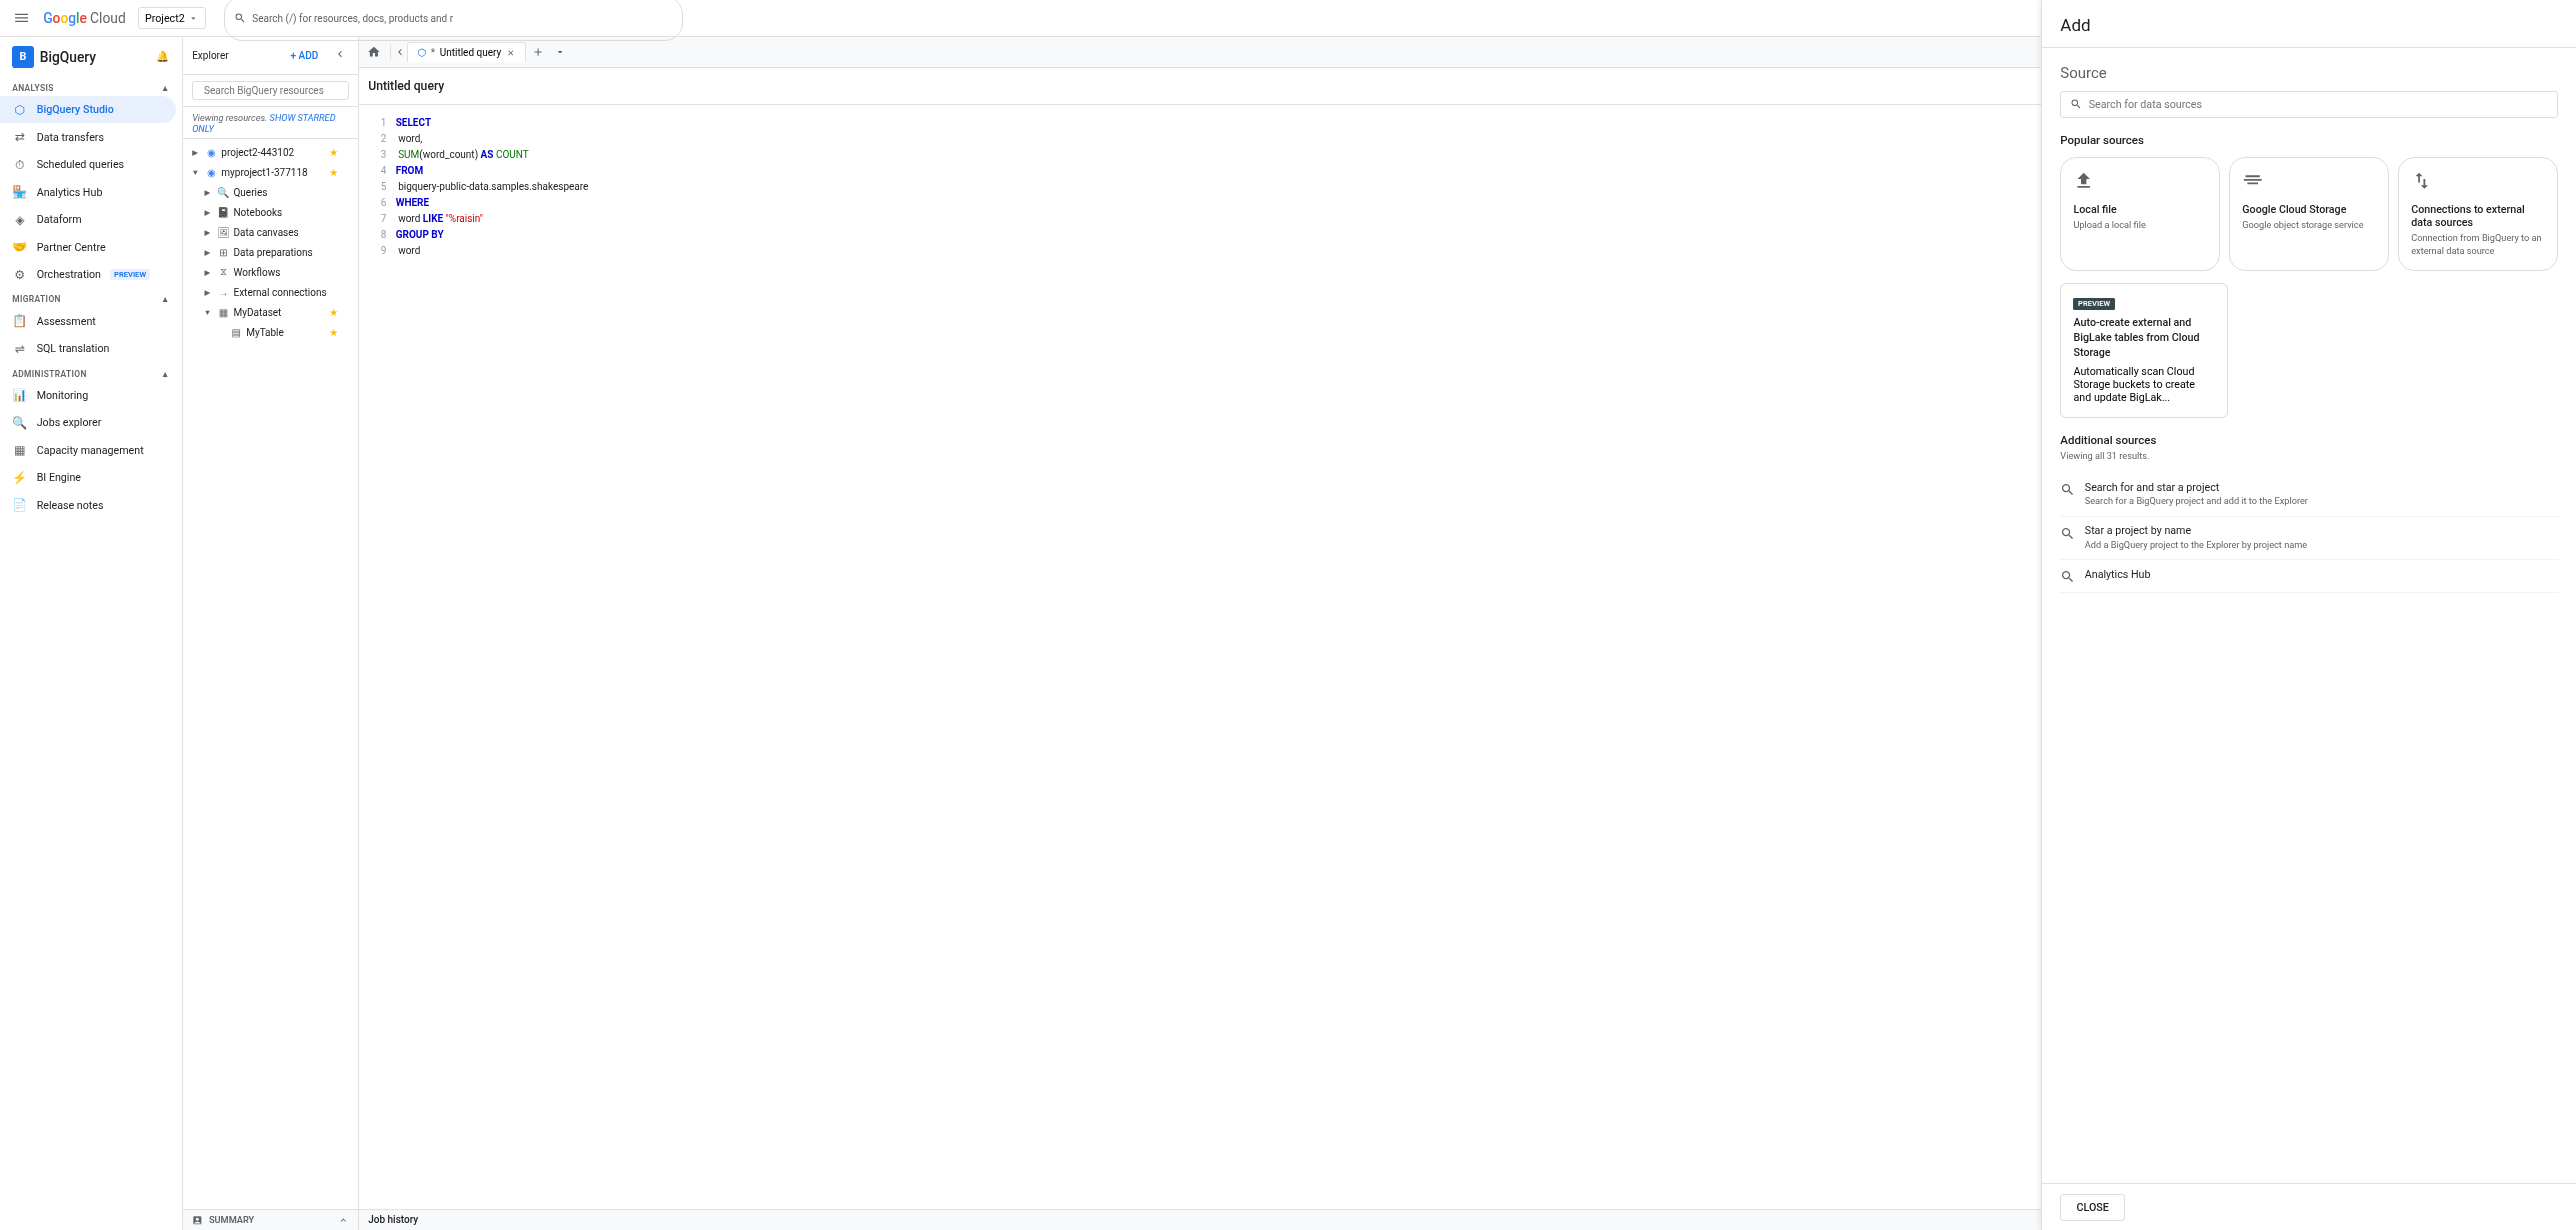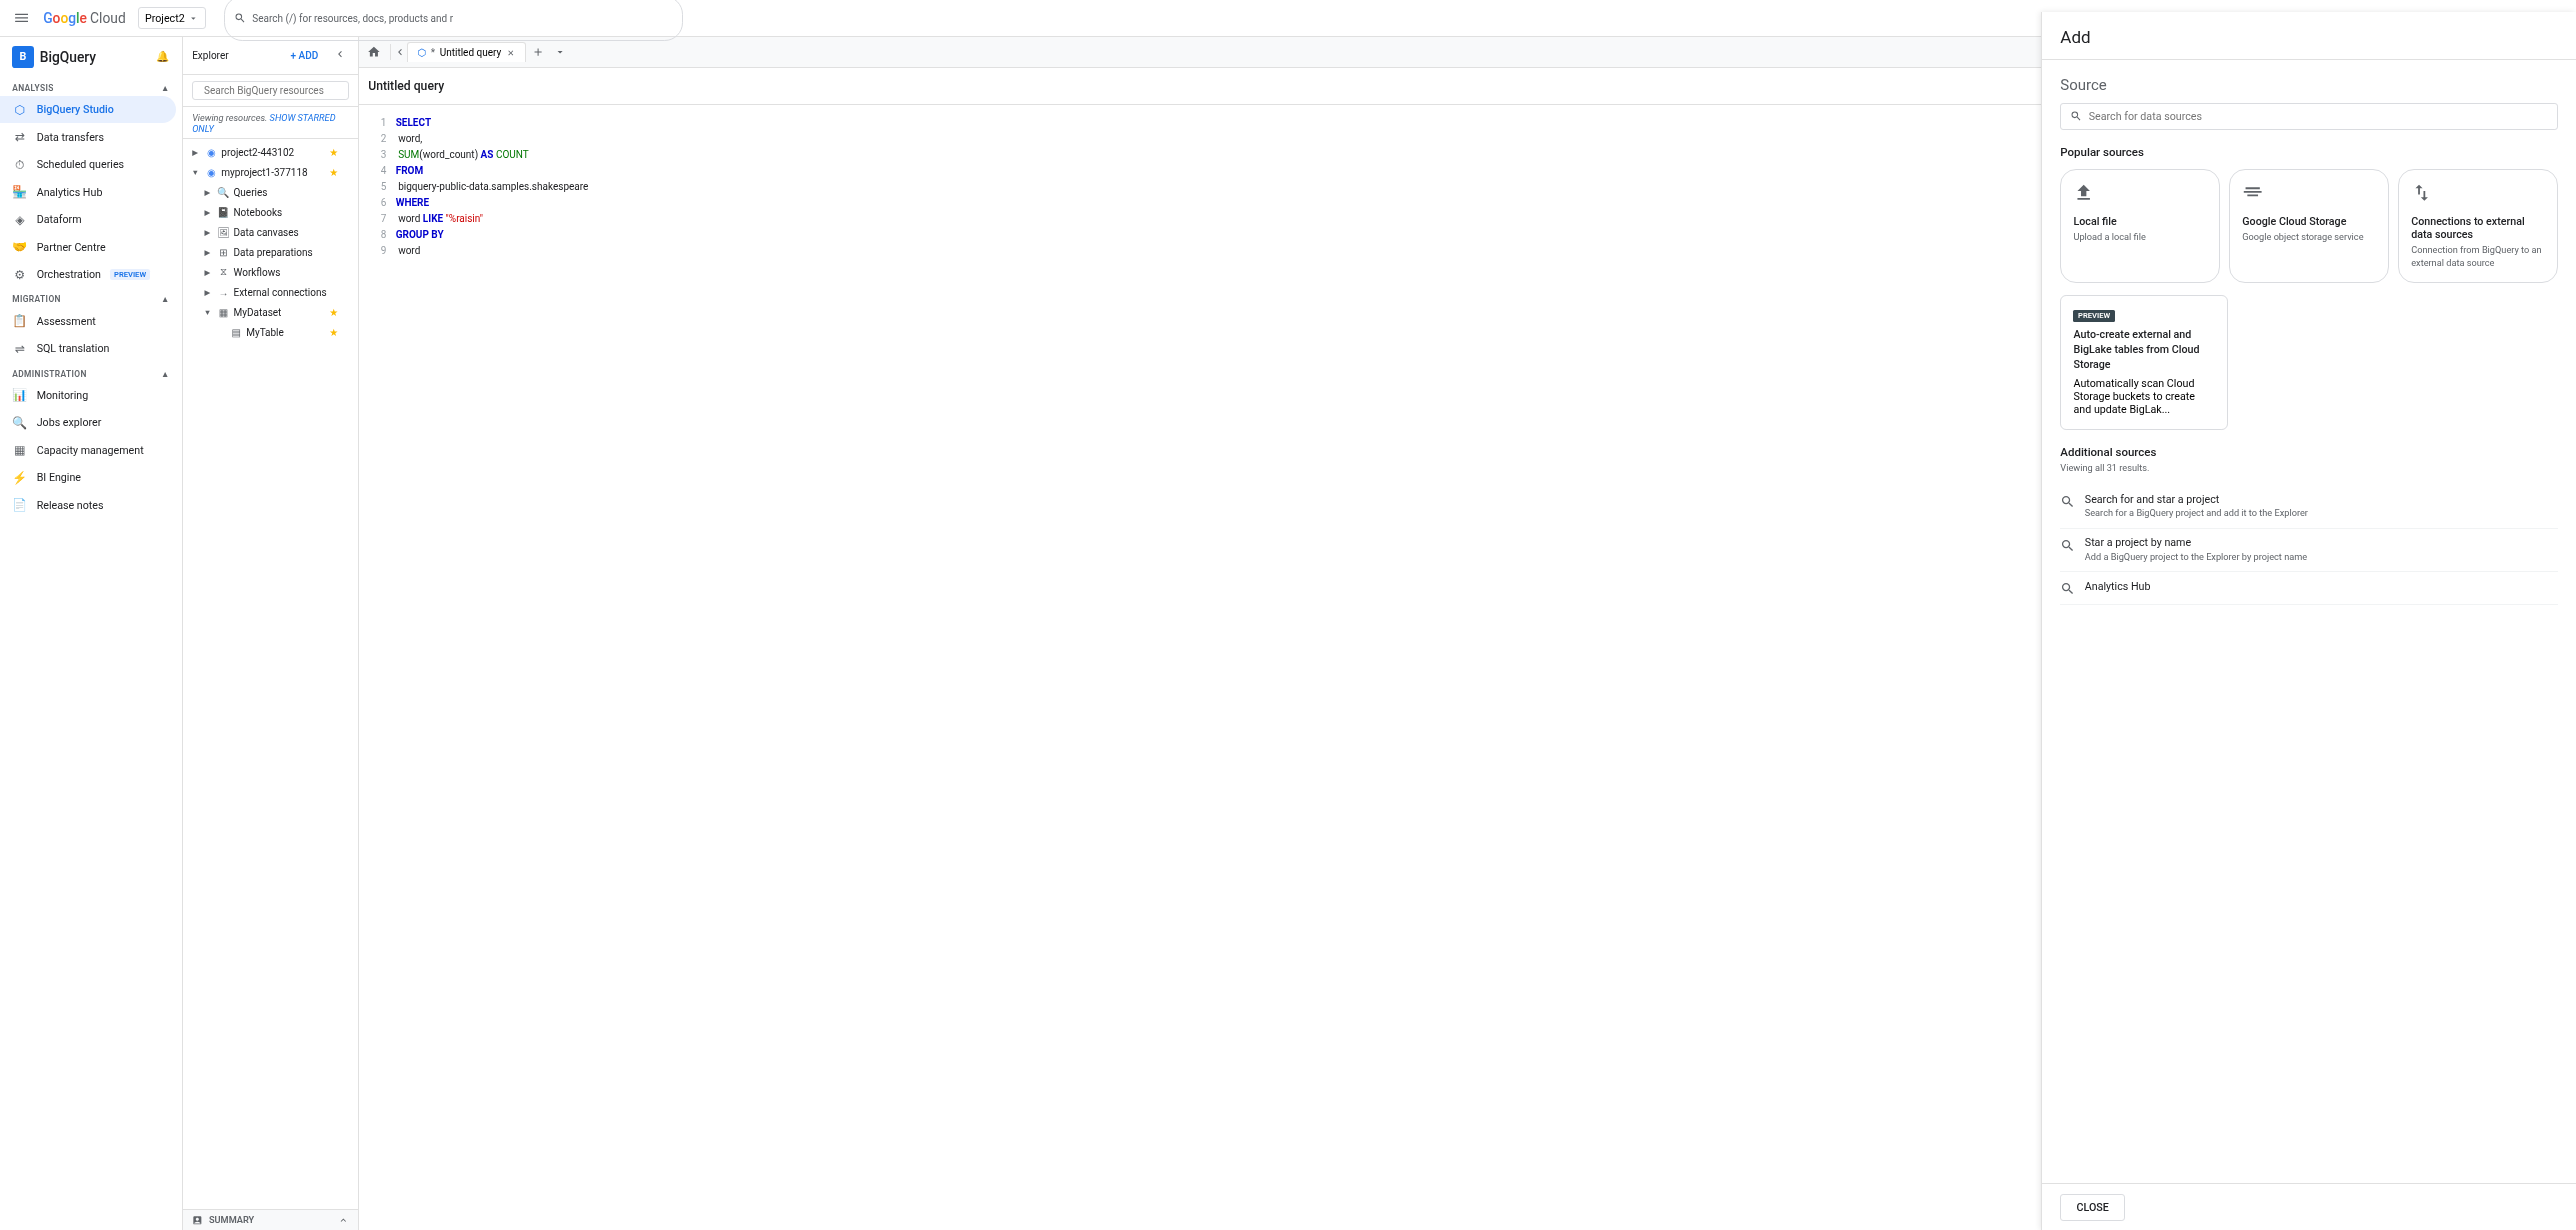--- a/index.html
+++ b/index.html
@@ -173,21 +173,21 @@
     .str { color: #cc0000; }
     .ident { color: #202124; }
     .job-history-bar {
       display: flex; align-items: center; padding: 4.6px 9.2px;
       border-top: 0.8px solid #e0e0e0; background: #f8f9fa; gap: 6.1px;
     }
     .job-history-title { font-size: 10px; font-weight: 500; color: #202124; }
 
     
     .add-panel {
-      position: fixed; top: 12px; right: 0; bottom: 0; width: 535px;
+      position: fixed; top: 0; right: 0; bottom: 0; width: 535px;
       background: #fff; border-left: 0.8px solid #e0e0e0;
       display: flex; flex-direction: column; z-index: 200;
       box-shadow: -1.5px 0 6.1px rgba(0,0,0,0.1);
     }
     .add-panel-header {
       padding: 15.3px 18.3px 12.2px;
       border-bottom: 0.8px solid #e0e0e0;
     }
     .add-panel-title { font-size: 17px; font-weight: 400; color: #202124; }
     .add-panel-body { flex: 1; overflow-y: auto; padding: 15.3px 18.3px; }
@@ -515,20 +515,27 @@
       <div><span class="line-number">1</span><span class="kw">SELECT</span></div>
       <div><span class="line-number">2</span><span class="ident">  word,</span></div>
       <div><span class="line-number">3</span><span class="ident">  </span><span class="fn">SUM</span><span class="ident">(word_count) </span><span class="kw">AS </span><span class="fn">COUNT</span></div>
       <div><span class="line-number">4</span><span class="kw">FROM</span></div>
       <div><span class="line-number">5</span><span class="ident">  bigquery-public-data.samples.shakespeare</span></div>
       <div><span class="line-number">6</span><span class="kw">WHERE</span></div>
       <div><span class="line-number">7</span><span class="ident">  word </span><span class="kw">LIKE</span><span class="ident"> </span><span class="str">"%raisin"</span></div>
       <div><span class="line-number">8</span><span class="kw">GROUP BY</span></div>
       <div><span class="line-number">9</span><span class="ident">  word</span></div>
     </div>
+    <div class="job-history-bar">
+      <span class="job-history-title">Job history</span>
+      <span style="flex:1;"></span>
+      <svg width="10.7" height="10.7" viewBox="0 0 24 24" fill="#5f6368" style="cursor:pointer;">
+          <path d="M7.41 15.41L12 10.83l4.59 4.58L18 14l-6-6-6 6z"></path>
+        </svg>
+    </div>
   </div>
 </div>
 
 <div class="add-panel">
   <div class="add-panel-header">
     <h2 class="add-panel-title">Add</h2>
   </div>
   <div class="add-panel-body">
     <p class="add-panel-section-label">Source</p>
     <div class="source-search">

